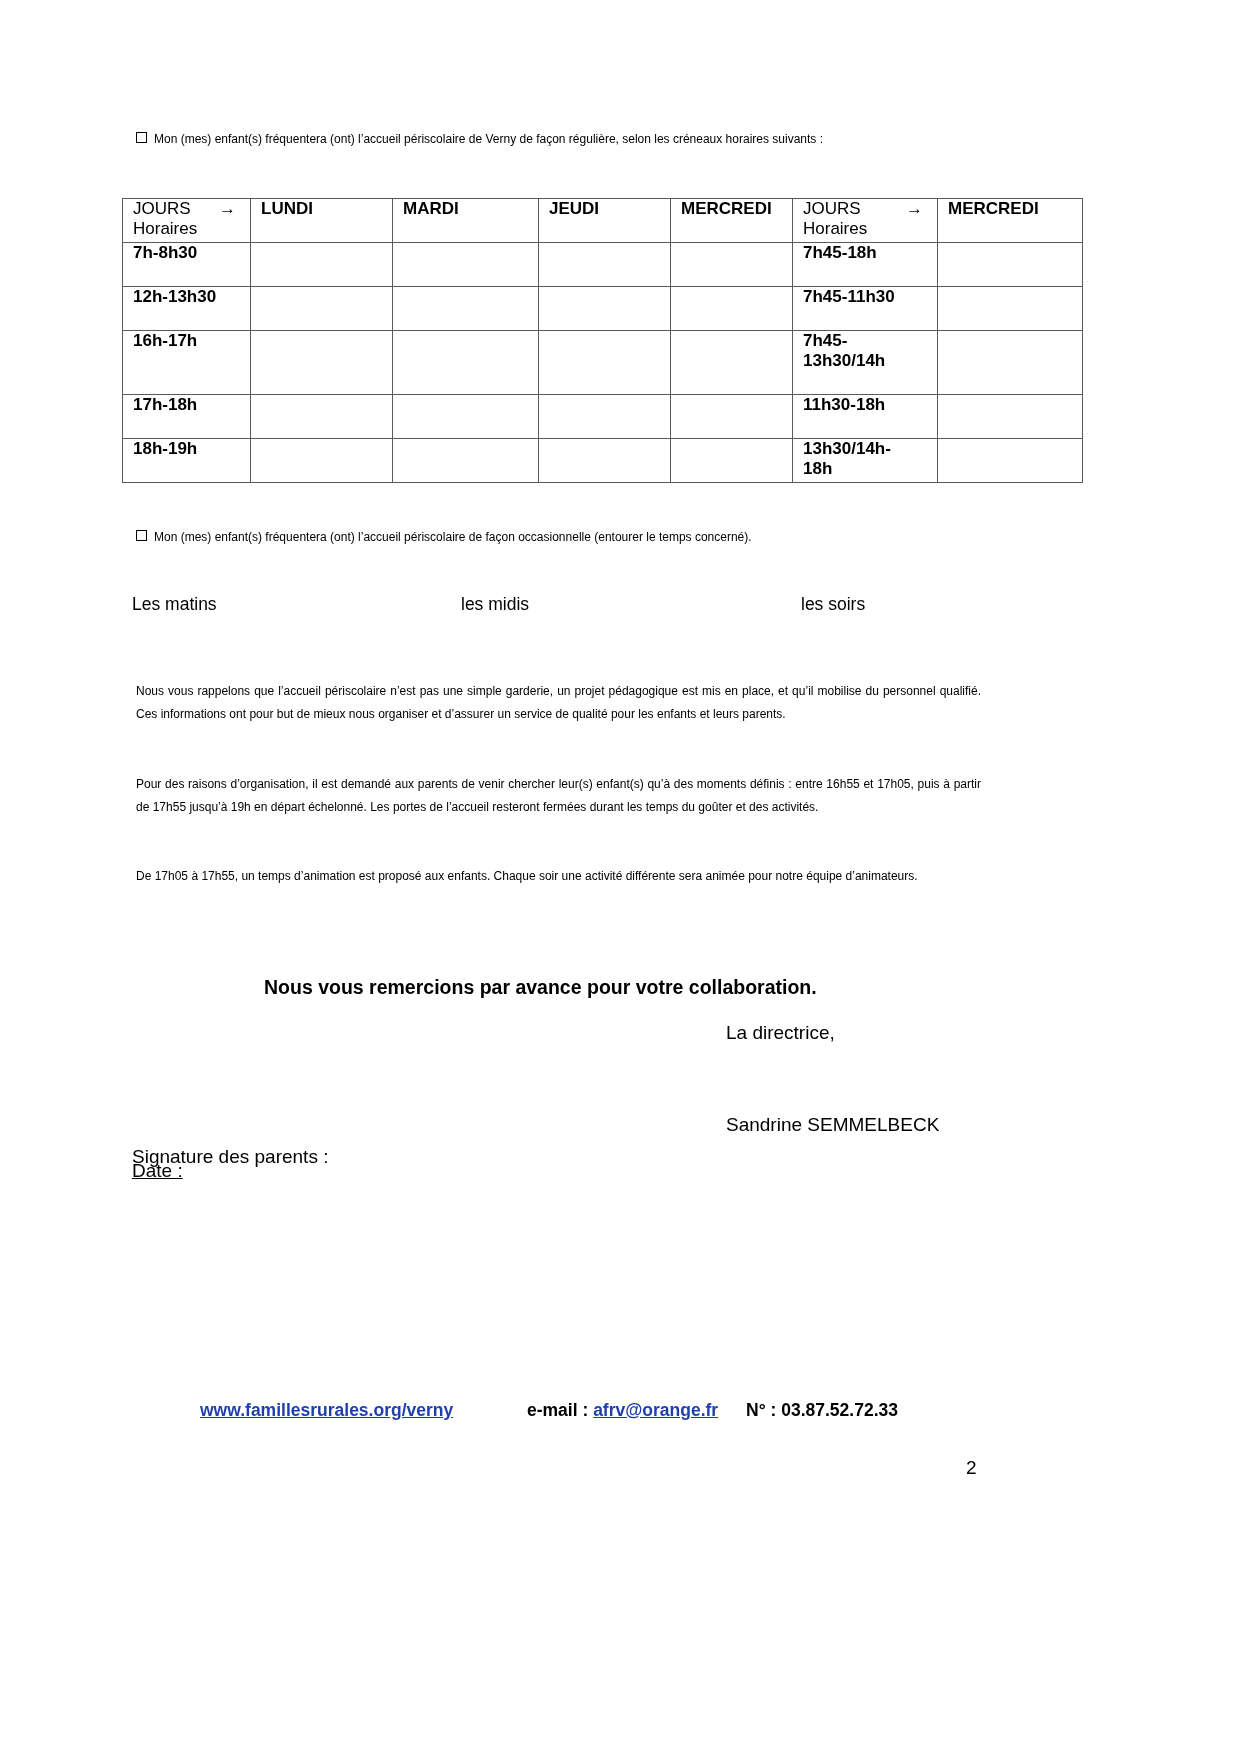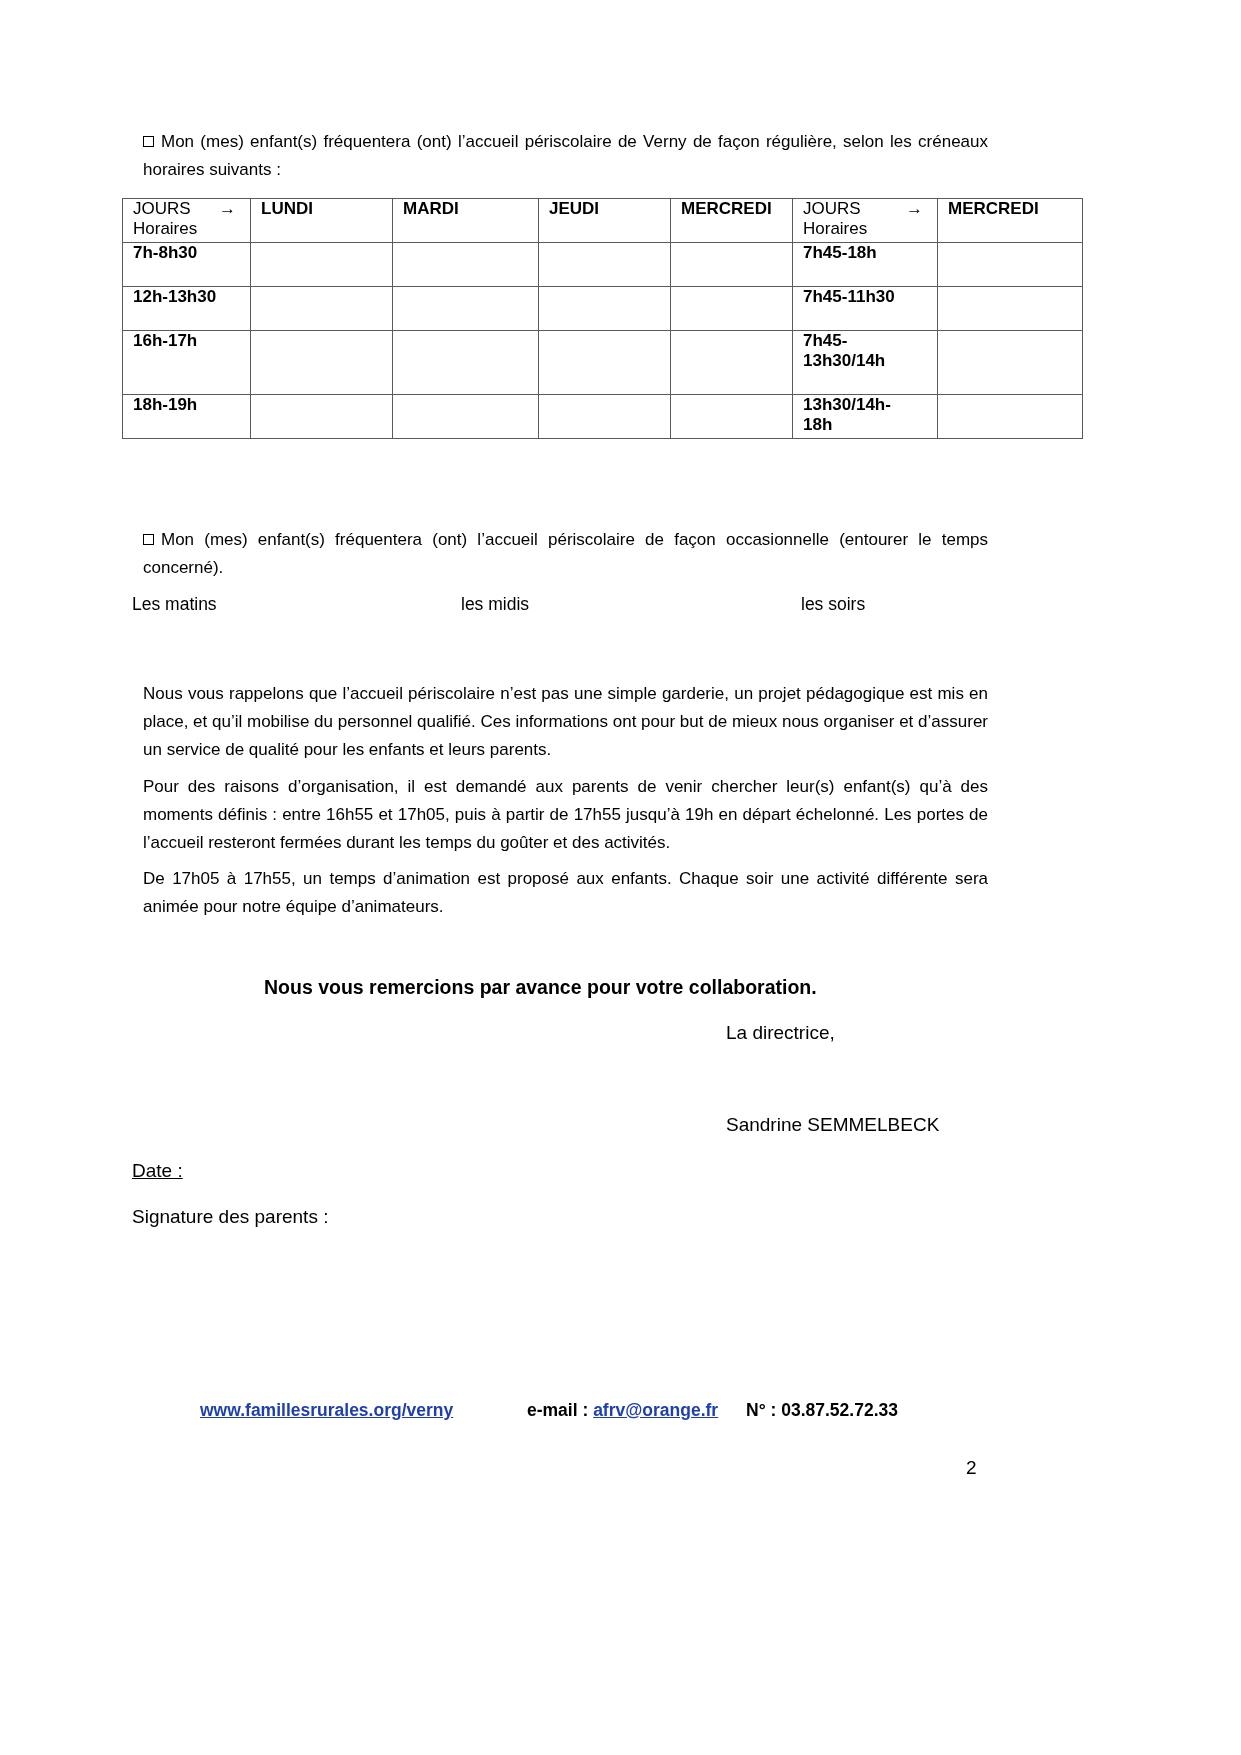--- a/index.html
+++ b/index.html
@@ -1,18 +1,18 @@
 <!DOCTYPE html>
 <html><head>
 <meta charset="utf-8">
 <style>
   html, body { margin:0; padding:0; background:#ffffff; }
   body { width:1241px; height:1755px; position:relative; overflow:hidden;
          font-family:"Liberation Sans", sans-serif; color:#000; }
-  .para { position:absolute; left:143px; width:845px; font-size:17px; line-height:28px; text-align:justify; }
+  .para { position:absolute; left:136px; width:845px; font-size:12px; line-height:23px; text-align:justify; }
   .checkbox { display:inline-block; width:11px; height:11px; border:1.3px solid #000; margin-right:7px; vertical-align:0px; box-sizing:border-box; }
   table.grid { position:absolute; left:122px; top:198px; border-collapse:collapse; table-layout:fixed; }
   table.grid td { border:1.5px solid #5a5a5a; vertical-align:top; padding:0 0 0 10px; font-size:17px; line-height:20px; box-sizing:border-box; }
   table.grid td.b { font-weight:bold; }
   table.grid td.hdrlabel { font-weight:normal; }
   .arrow { float:right; margin-right:14px; }
   .opt { position:absolute; top:594px; font-size:17.5px; }
   .closing { position:absolute; left:264px; top:976px; font-size:19.5px; font-weight:bold; }
   .sig { position:absolute; left:726px; font-size:19px; }
   .field { position:absolute; left:132px; font-size:19px; }
@@ -74,20 +74,29 @@
   <tr style="height:64px">
     <td class="b">16h-17h</td>
     <td></td>
     <td></td>
     <td></td>
     <td></td>
     <td class="b" style="padding-right:48px;">7h45- 13h30/14h</td>
     <td></td>
   </tr>
   <tr style="height:44px">
+    <td class="b">17h-18h</td>
+    <td></td>
+    <td></td>
+    <td></td>
+    <td></td>
+    <td class="b">11h30-18h</td>
+    <td></td>
+  </tr>
+  <tr style="height:44px">
     <td class="b">18h-19h</td>
     <td></td>
     <td></td>
     <td></td>
     <td></td>
     <td class="b" style="padding-right:30px;">13h30/14h- 18h</td>
     <td></td>
   </tr>
 </tbody>
   </table>
@@ -101,21 +110,21 @@
 
 <div class="para" style="top:680px;">Nous vous rappelons que l’accueil périscolaire n’est pas une simple garderie, un projet pédagogique est mis en place, et qu’il mobilise du personnel qualifié. Ces informations ont pour but de mieux nous organiser et d’assurer un service de qualité pour les enfants et leurs parents.</div>
 <div class="para" style="top:773px;">Pour des raisons d’organisation, il est demandé aux parents de venir chercher leur(s) enfant(s) qu’à des moments définis : entre 16h55 et 17h05, puis à partir de 17h55 jusqu’à 19h en départ échelonné. Les portes de l’accueil resteront fermées durant les temps du goûter et des activités.</div>
 <div class="para" style="top:865px;">De 17h05 à 17h55, un temps d’animation est proposé aux enfants. Chaque soir une activité différente sera animée pour notre équipe d’animateurs.</div>
 
 <div class="closing">Nous vous remercions par avance pour votre collaboration.</div>
 <div class="sig" style="top:1022px;">La directrice,</div>
 <div class="sig" style="top:1114px;">Sandrine SEMMELBECK</div>
 
 <div class="field" style="top:1160px;text-decoration:underline;">Date :</div>
-<div class="field" style="top:1206px;">Signature des parents :</div>
+<div class="field" style="top:1146px;">Signature des parents :</div>
 
 <div class="pagenum">2</div>
 
 <div class="footer" style="left:200px;">
   <span class="link">www.famillesrurales.org/verny</span>
 </div>
 <div class="footer" style="left:527px;">
   <span>e-mail : </span><span class="link">afrv@orange.fr</span>
 </div>
 <div class="footer" style="left:746px;">

